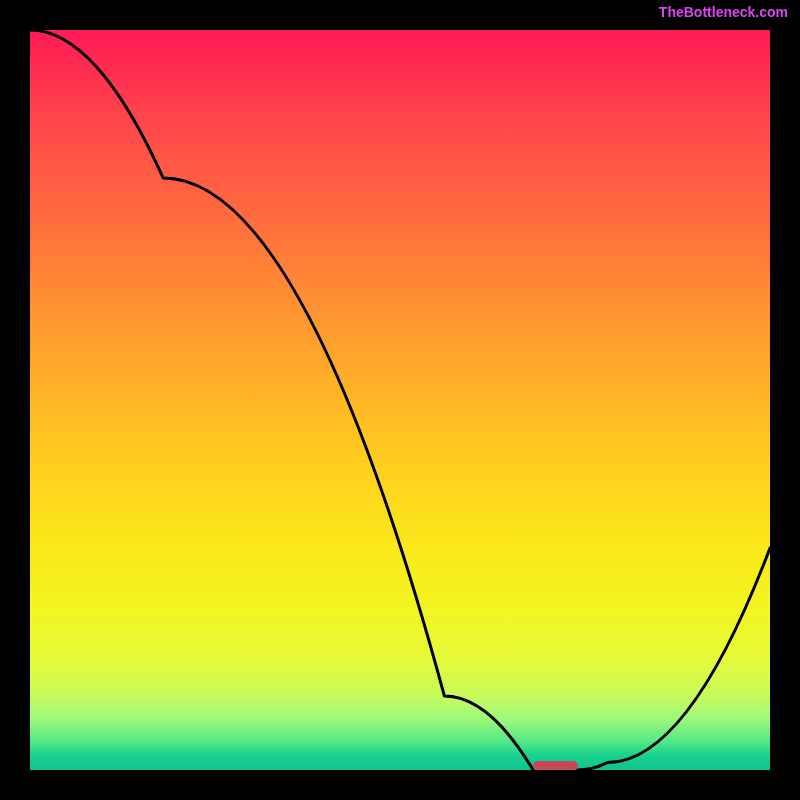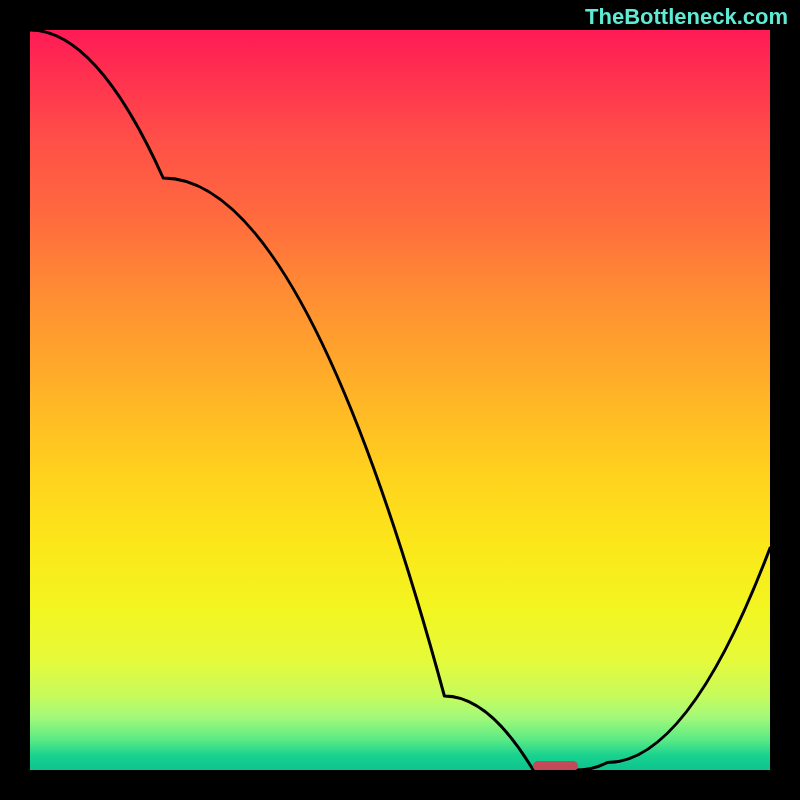--- a/index.html
+++ b/index.html
@@ -8,22 +8,22 @@
     height: 800px;
     background: #000;
     position: relative;
     font-family: Arial, sans-serif;
     overflow: hidden;
   }
   .watermark {
     position: absolute;
     top: 4px;
     right: 12px;
-    color: #5eead4;
-    font-size: 22px;
+    color: #d946ef;
+    font-size: 14px;
     font-weight: bold;
     z-index: 10;
   }
   .plot-region {
     position: absolute;
     left: 30px;
     top: 30px;
     width: 740px;
     height: 740px;
     overflow: hidden;

